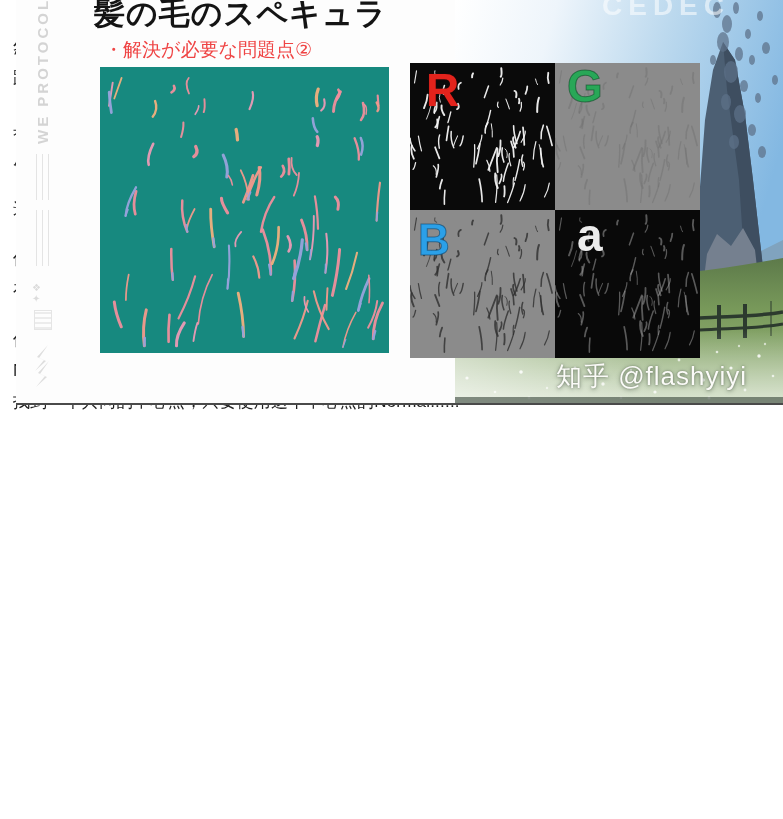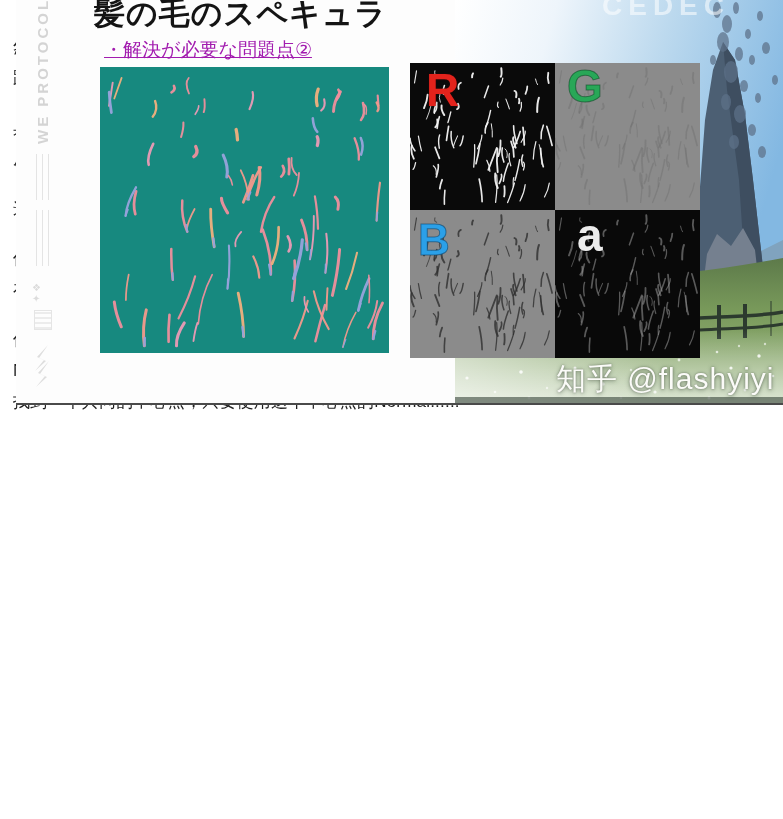--- a/index.html
+++ b/index.html
@@ -10,21 +10,21 @@
   
   .slide { position:absolute; left:16px; top:0; width:767px; height:405px;
            background:#fdfdfd; border-bottom:2px solid #4a4a4a; overflow:hidden; }
 
   .landscape { position:absolute; left:439px; top:0; width:328px; height:403px; }
   .cedec { position:absolute; left:586px; top:-10px; font-size:28px; font-weight:700;
            letter-spacing:6px; color:rgba(255,255,255,.55); }
 
   .slide-title { position:absolute; left:78px; top:-7px; font-size:31px; font-weight:800;
                  color:#141414; letter-spacing:1px; white-space:nowrap; }
-  .slide-bullet { position:absolute; left:88px; top:37px; font-size:19px; color:#a21caf;text-decoration:underline; }
+  .slide-bullet { position:absolute; left:88px; top:37px; font-size:19px; color:#ef4444; }
 
   
   .wm-col { position:absolute; left:8px; top:4px; width:38px; }
   .wm-text { writing-mode:vertical-rl; transform:rotate(180deg); height:140px;
              font-size:15px; font-weight:700; letter-spacing:3px; color:#d4d4d4;
              margin-left:10px; white-space:nowrap; }
   .fp { width:16px; margin:10px 0 0 12px;
         background:repeating-linear-gradient(90deg,#e4e4e4 0 1.5px,transparent 1.5px 6px); }
   .fp1 { height:46px; } .fp2 { height:56px; }
   .wm-icons { margin:16px 0 0 8px; font-size:10px; color:#dcdcdc; letter-spacing:4px; }
@@ -40,21 +40,21 @@
   .ch-grid { position:absolute; left:394px; top:63px; width:290px; height:295px;
              display:grid; grid-template-columns:145px 145px; grid-template-rows:147px 148px; }
   .quad { position:relative; overflow:hidden; }
   .quad svg { position:absolute; inset:0; width:100%; height:100%; }
   .ch-label { position:absolute; font-weight:700; line-height:1; }
   .lab-R { left:16px; top:4px;  font-size:46px; text-shadow:0 0 2px rgba(80,0,0,.6); }
   .lab-G { left:12px; top:0px;  font-size:46px; -webkit-text-stroke:1px rgba(10,70,35,.55); }
   .lab-B { left:8px;  top:8px;  font-size:44px; -webkit-text-stroke:1px rgba(12,70,110,.6); }
   .lab-a { left:22px; top:2px;  font-size:46px; font-weight:600; }
 
-  .zhihu-wm { position:absolute; left:540px; top:359px; font-size:30px; color:#fbfbf8;
+  .zhihu-wm { position:absolute; left:540px; top:359px; font-size:26px; color:#fbfbf8;
               text-shadow:0 1px 4px rgba(35,55,35,.55), 0 0 2px rgba(0,0,0,.3);
               letter-spacing:1px; white-space:nowrap; }
 
   
   .article { padding:31px 13px 0 13px; }
   .article p { font-size:17px; line-height:31px; color:#1d1d1d; margin:0 0 19px 0;
                text-align:justify; letter-spacing:.2px; }
 </style>
 </head>
 <body>

